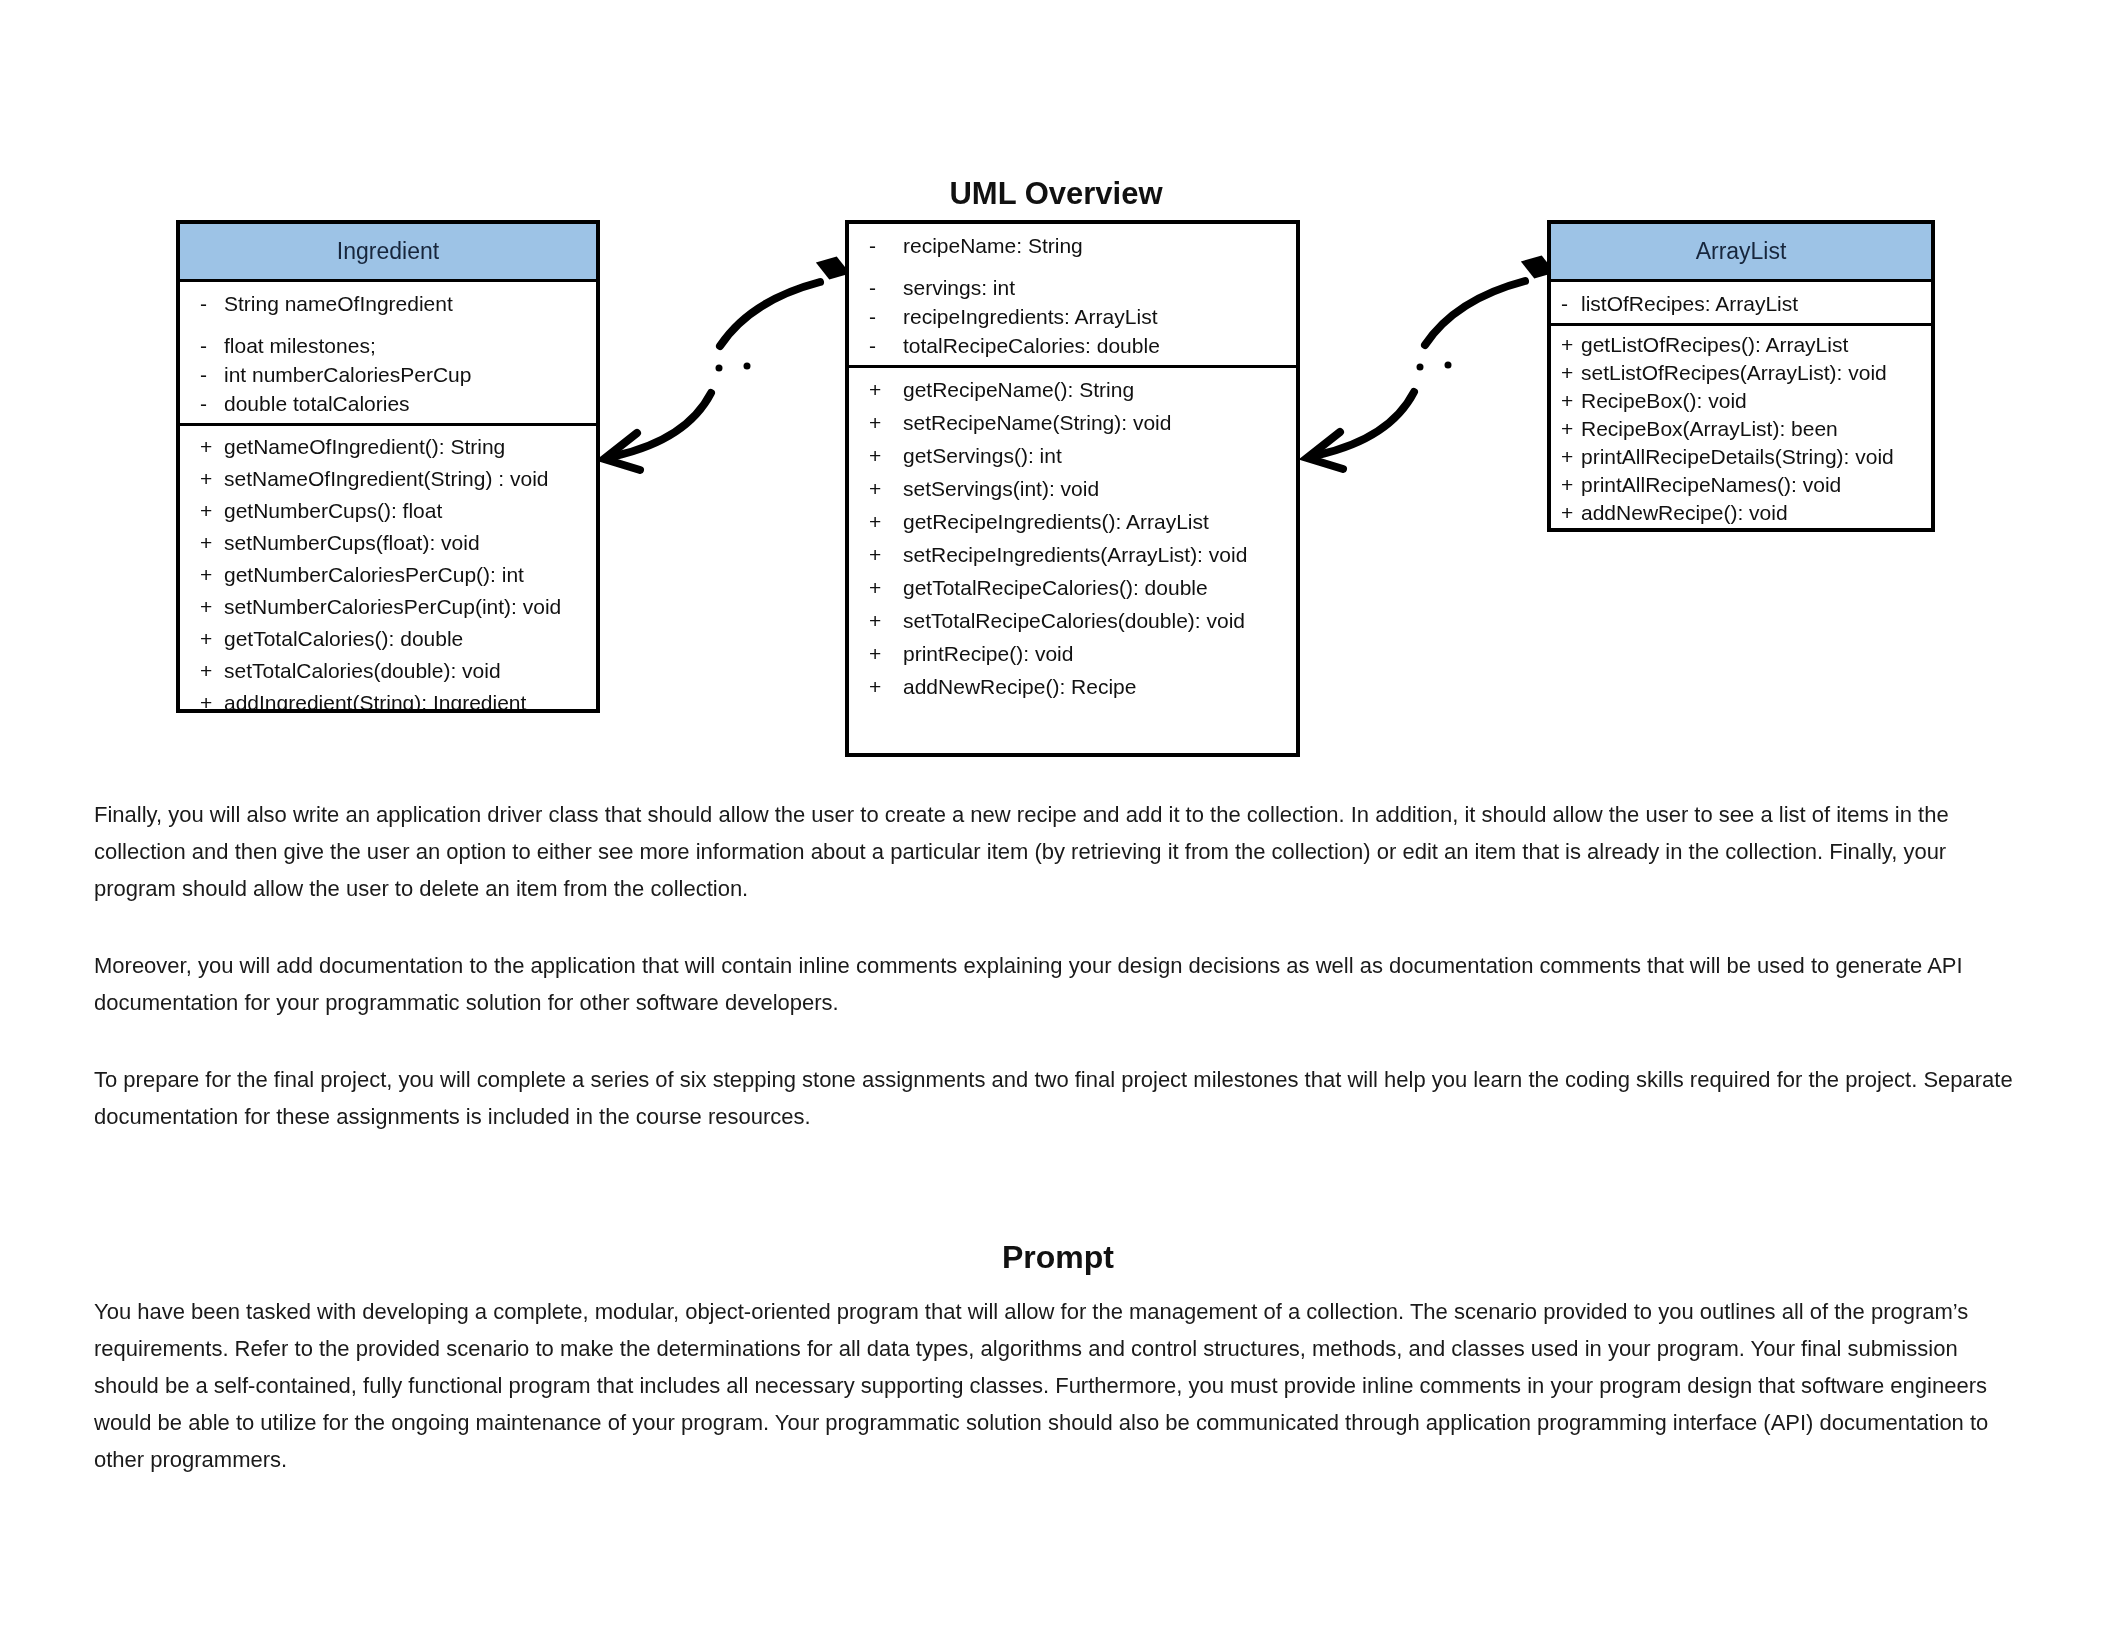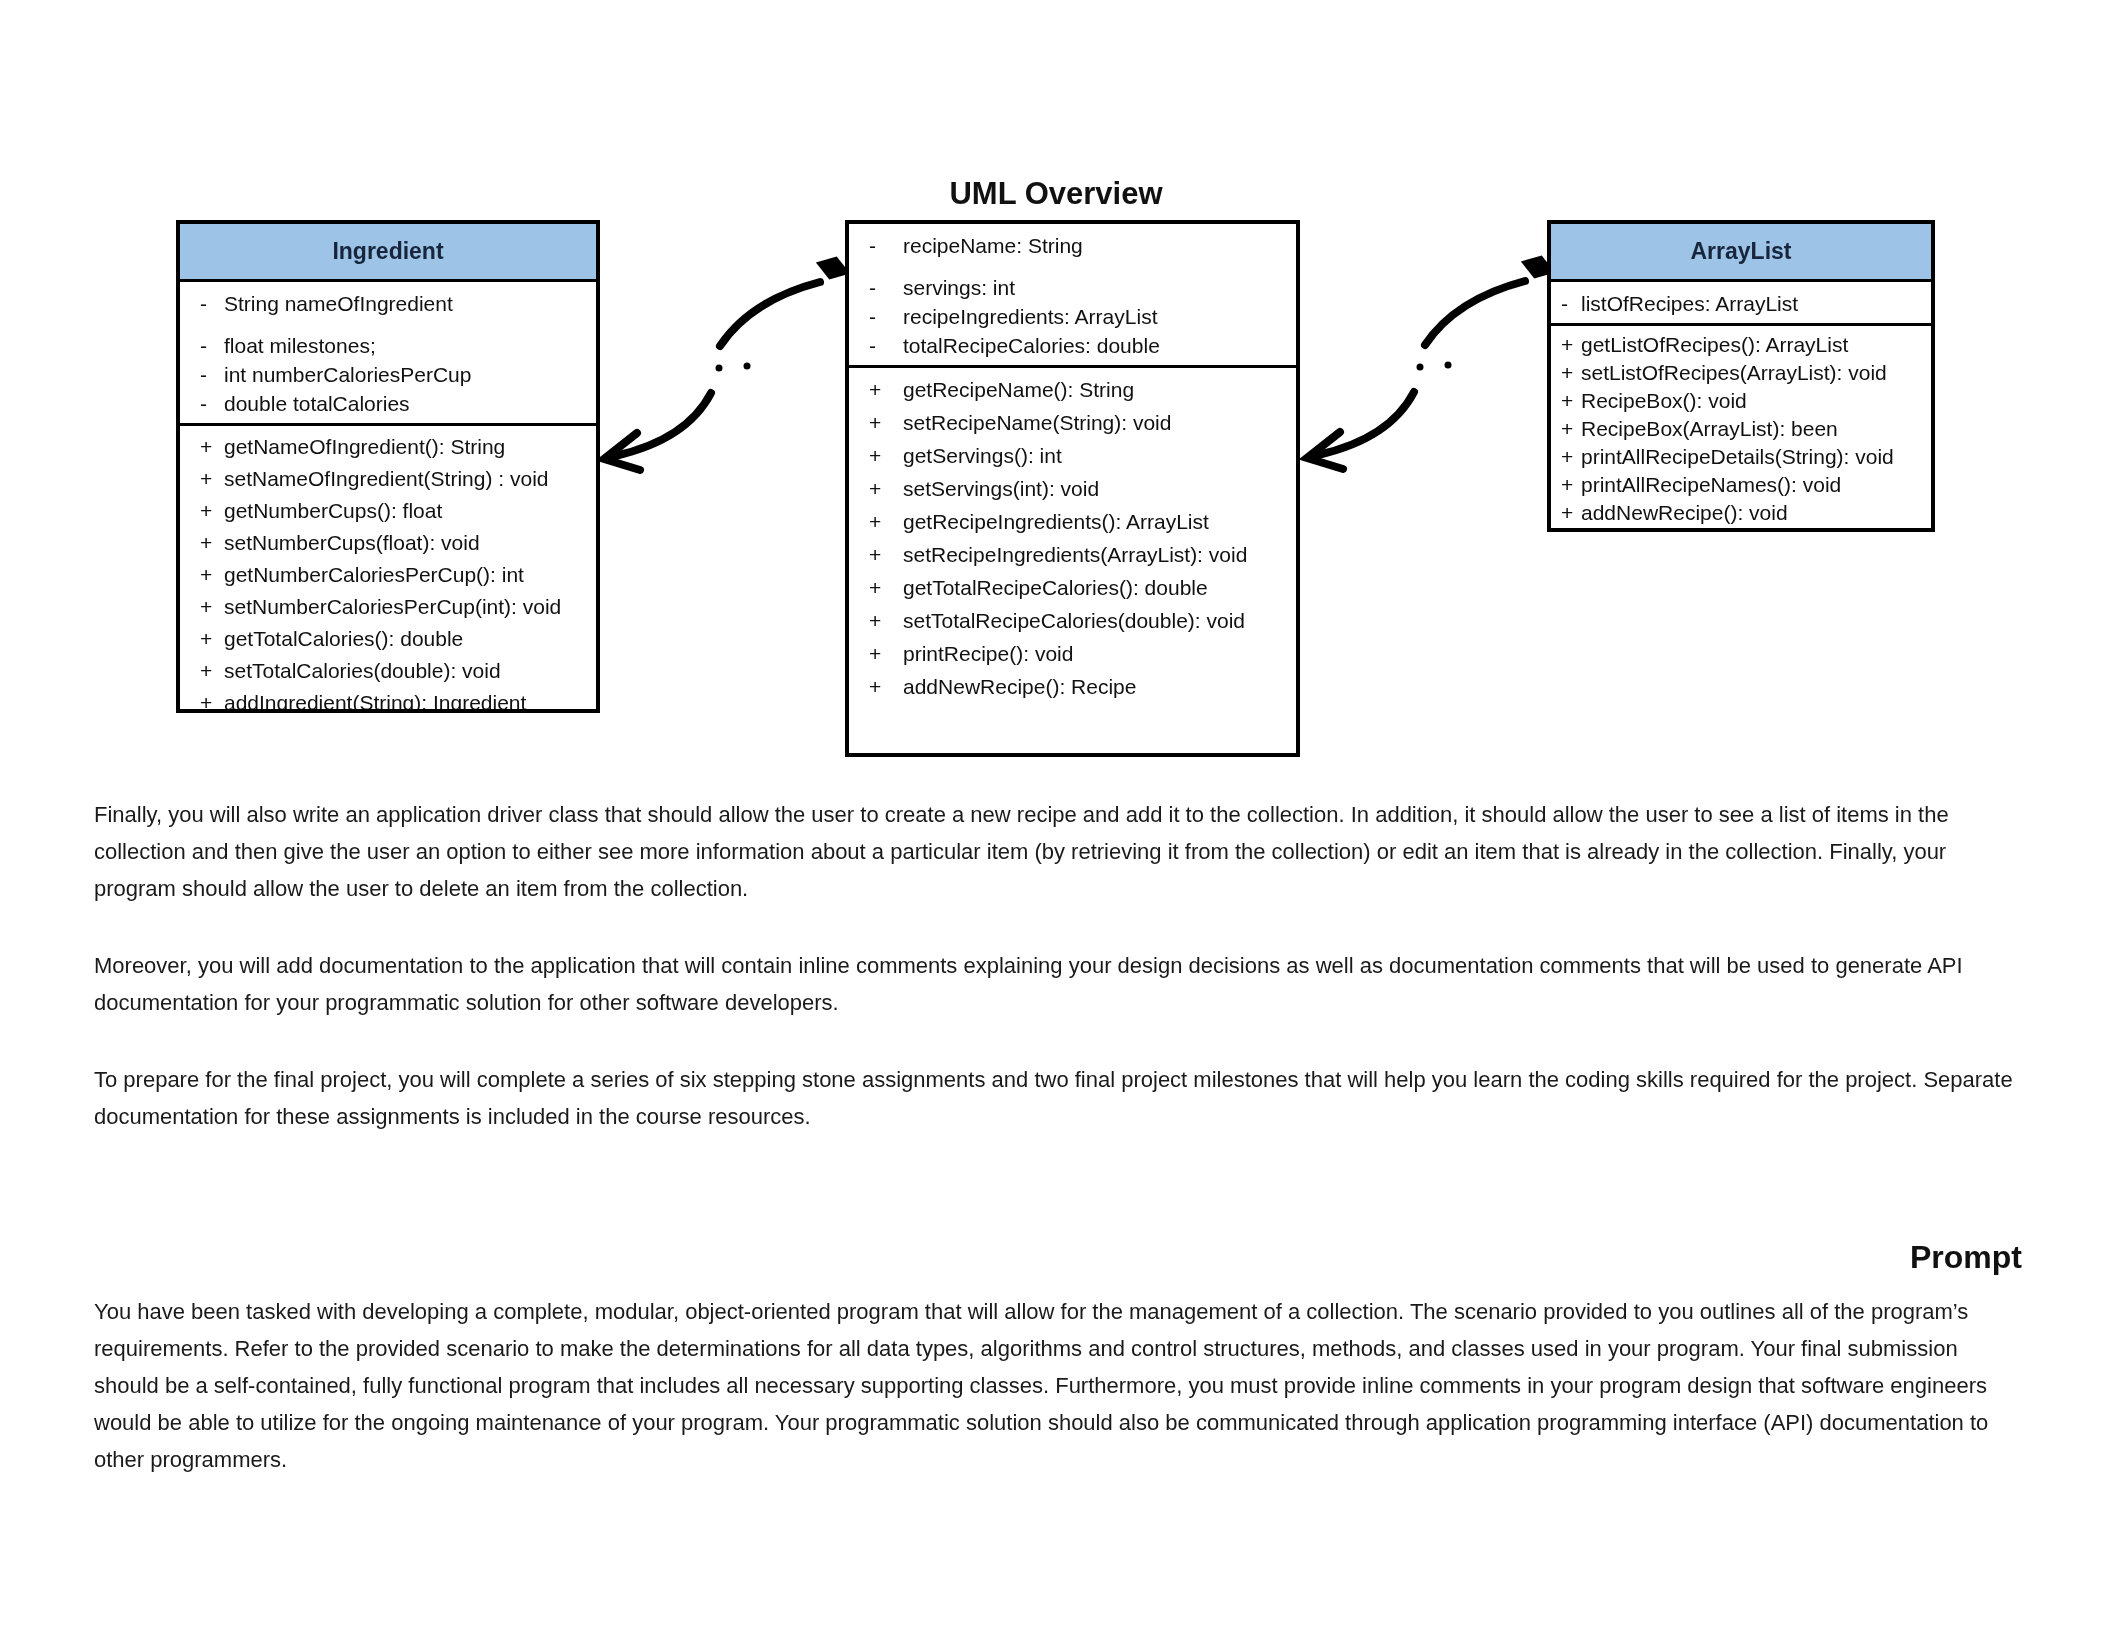--- a/index.html
+++ b/index.html
@@ -24,21 +24,21 @@
     border:4px solid #000;
     background:#fff;
     font-size:21px;color:#111;
     overflow:hidden;
     box-sizing:border-box;
   }
   .cls-h{
     background:#9DC3E6;
     border-bottom:3px solid #000;
     height:55px;line-height:55px;
-    text-align:center;font-weight:bold;font-size:23px;color:#17263c;
+    text-align:center;font-weight:normal;font-size:23px;color:#17263c;
   }
   .cls-attrs{border-bottom:3px solid #000;padding:7px 6px 5px 20px;}
   .cls-methods{padding:5px 4px 4px 20px;}
   .row{display:flex;white-space:nowrap;}
   .cls-attrs .row{line-height:29px;}
   .row.g{margin-bottom:13px;}
   .pfx{flex:none;display:inline-block;}
   #cls-ingredient .pfx{width:24px;}
   #cls-recipe .pfx{width:34px;}
   #cls-recipebox .pfx{width:20px;}
@@ -49,21 +49,21 @@
   #cls-recipebox .cls-methods .row{line-height:28px;}
   
   .doc{
     position:absolute;left:94px;top:796px;width:1928px;
     font-size:22px;line-height:37px;color:#1a1a1a;
   }
   .doc p{margin:0 0 40px 0;}
   .doc p.last{margin-bottom:0;}
   .prompt-h{
     margin:100px 0 14px 0;
-    text-align:right;font-size:32px;font-weight:bold;color:#111;
+    text-align:center;font-size:32px;font-weight:bold;color:#111;
     line-height:44px;
   }
 </style>
 </head>
 <body>
 
 <div class="page">
 
   <div class="uml">
 

